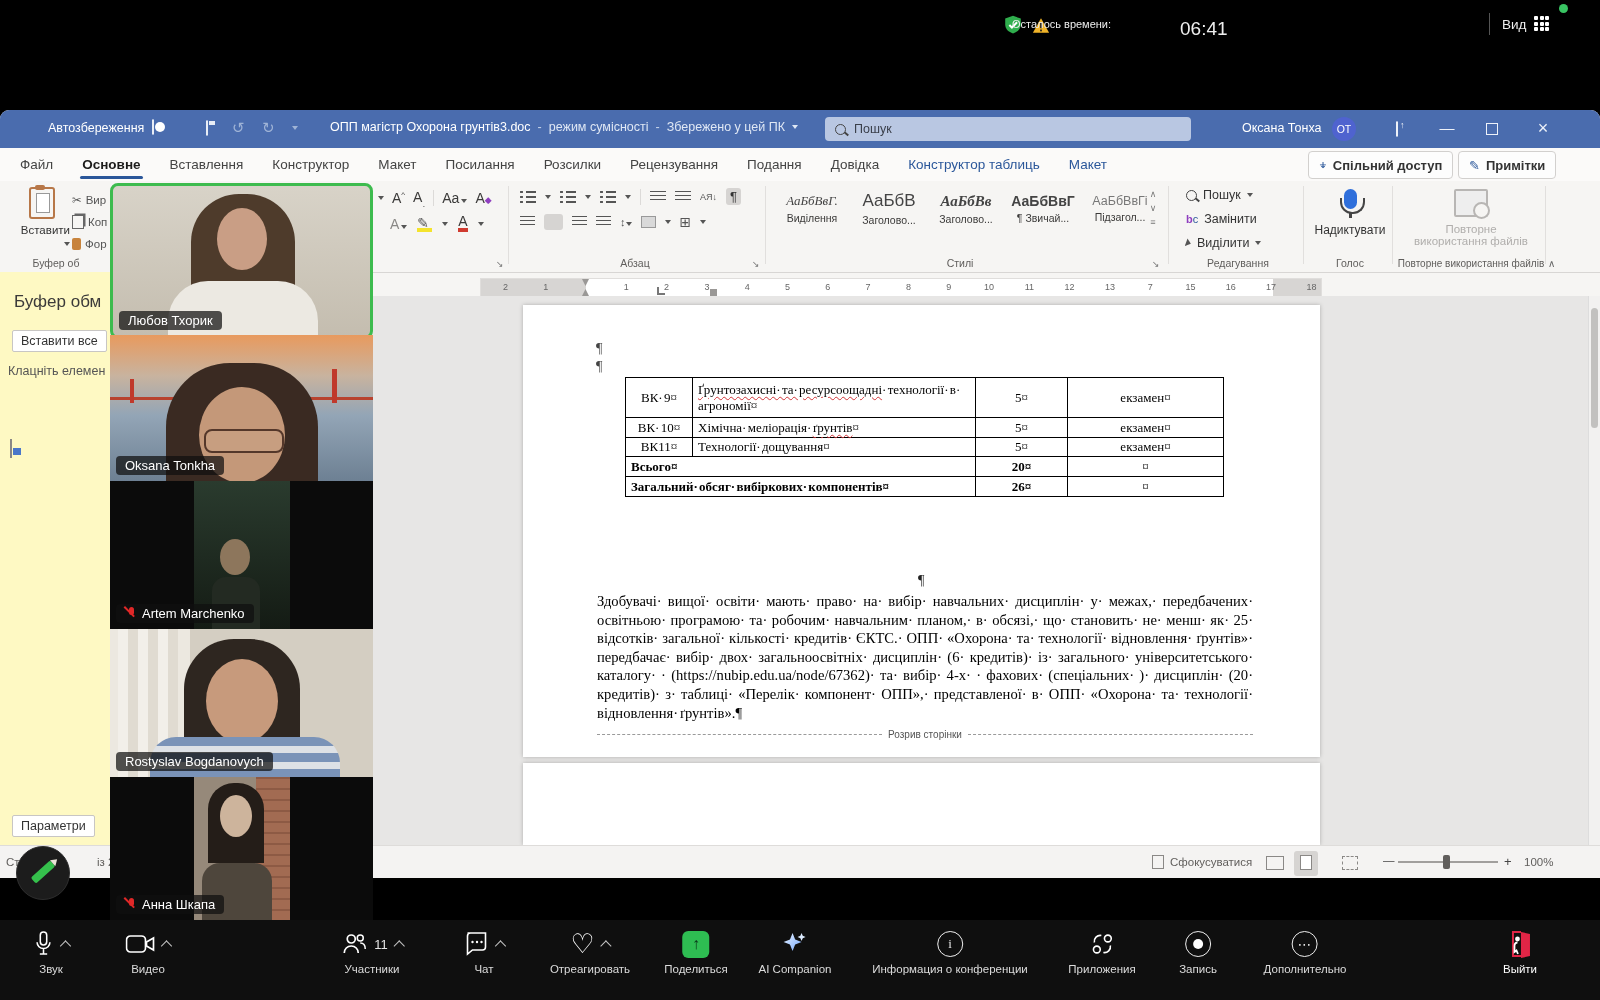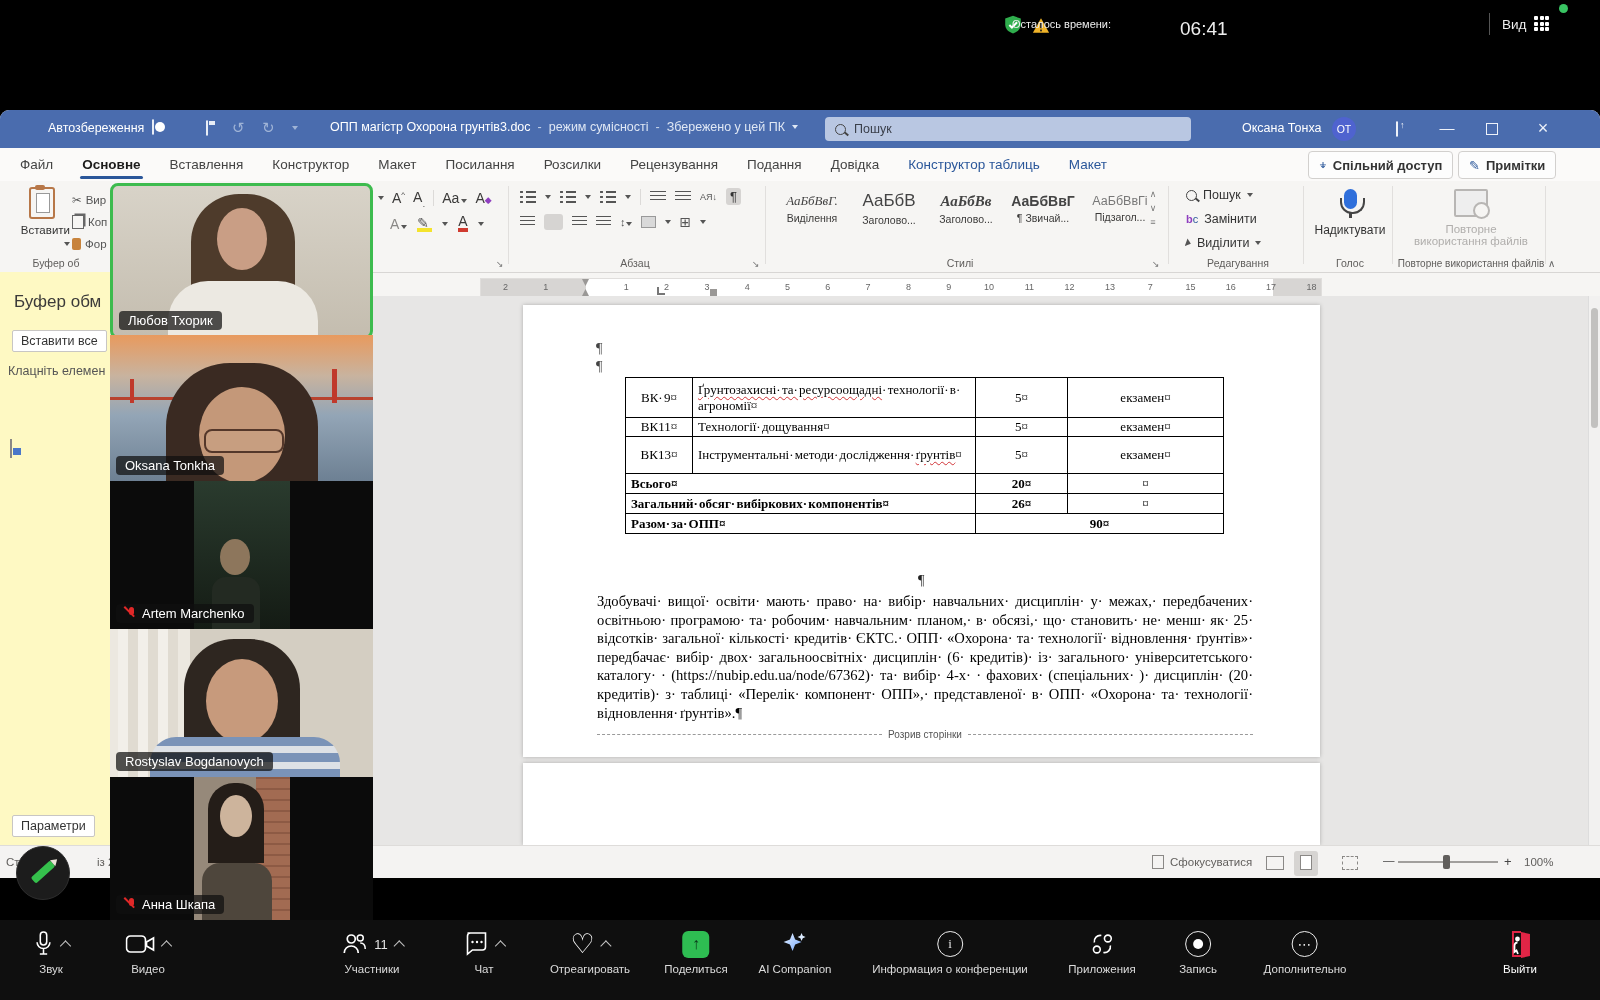--- a/index.html
+++ b/index.html
@@ -361,45 +361,41 @@
       <div class="serif abs" style="left:73px;top:54px;font-size:14px;color:#444">¶</div>
 
       <table id="dtable" class="serif abs fmarks" style="left:102px;top:72px">
         <tbody>
             <tr style="height:40px">
           <td style="width:56px;text-align:center">ВК· 9¤</td>
           <td style="width:272px"><span class="sq">Ґрунтозахисні· та· ресурсоощадні</span><span>· технології· в· агрономії¤</span></td>
           <td style="width:81px;text-align:center">5¤</td>
           <td style="width:145px;text-align:center">екзамен¤</td>
         </tr>
+        <tr style="height:20px">
+          <td style="text-align:center">ВК· 10¤</td>
+          <td><span>Хімічна· меліорація· </span><span class="sq">ґрунтів</span><span>¤</span></td>
+          <td style="text-align:center">5¤</td>
+          <td style="text-align:center">екзамен¤</td>
+        </tr>
         <tr style="height:19px">
           <td style="text-align:center">ВК11¤</td>
           <td><span>Технології· дощування¤</span></td>
-          <td style="text-align:center">5¤</td>
-          <td style="text-align:center">екзамен¤</td>
-        </tr>
-        <tr style="height:37px">
-          <td style="text-align:center">ВК13¤</td>
-          <td><span>Інструментальні· методи· дослідження· </span><span class="sq">ґрунтів</span><span>¤</span></td>
           <td style="text-align:center">5¤</td>
           <td style="text-align:center">екзамен¤</td>
         </tr>
         <tr style="height:20px">
           <td colspan="2" style="font-weight:700">Всього¤</td>
           <td style="text-align:center;font-weight:700">20¤</td>
           <td style="text-align:center">¤</td>
         </tr>
         <tr style="height:20px">
           <td colspan="2" style="font-weight:700">Загальний· обсяг· вибіркових· компонентів¤</td>
           <td style="text-align:center;font-weight:700">26¤</td>
           <td style="text-align:center">¤</td>
-        </tr>
-        <tr style="height:20px">
-          <td colspan="2" style="font-weight:700">Разом· за· ОПП¤</td>
-          <td colspan="2" style="text-align:center;font-weight:700">90¤</td>
         </tr>
       </tbody>
         </table>
 
       <div class="serif abs" style="left:395px;top:268px;font-size:14px;color:#222">¶</div>
       <div class="serif abs fmarks" style="left:74px;top:287px;width:656px;font-size:14.6px;line-height:18.6px;text-align:justify;color:#000">Здобувачі· вищої· освіти· мають· право· на· вибір· навчальних· дисциплін· у· межах,· передбачених· освітньою· програмою· та· робочим· навчальним· планом,· в· обсязі,· що· становить· не· менш· як· 25· відсотків· загальної· кількості· кредитів· ЄКТС.· ОПП· «Охорона· та· технології· відновлення· ґрунтів»· передбачає· вибір· двох· загальноосвітніх· дисциплін· (6· кредитів)· із· загального· університетського· каталогу· · (https://nubip.edu.ua/node/67362)· та· вибір· 4-х· · фахових· (спеціальних· )· дисциплін· (20· кредитів)· з· таблиці· «Перелік· компонент· ОПП»,· представленої· в· ОПП· «Охорона· та· технології· відновлення· ґрунтів».¶</div>
       <div class="pbreak abs" style="left:74px;top:424px;width:656px">
         <i></i>
           <span style="padding:0 6px">Розрив сторінки</span>
           <i></i>

